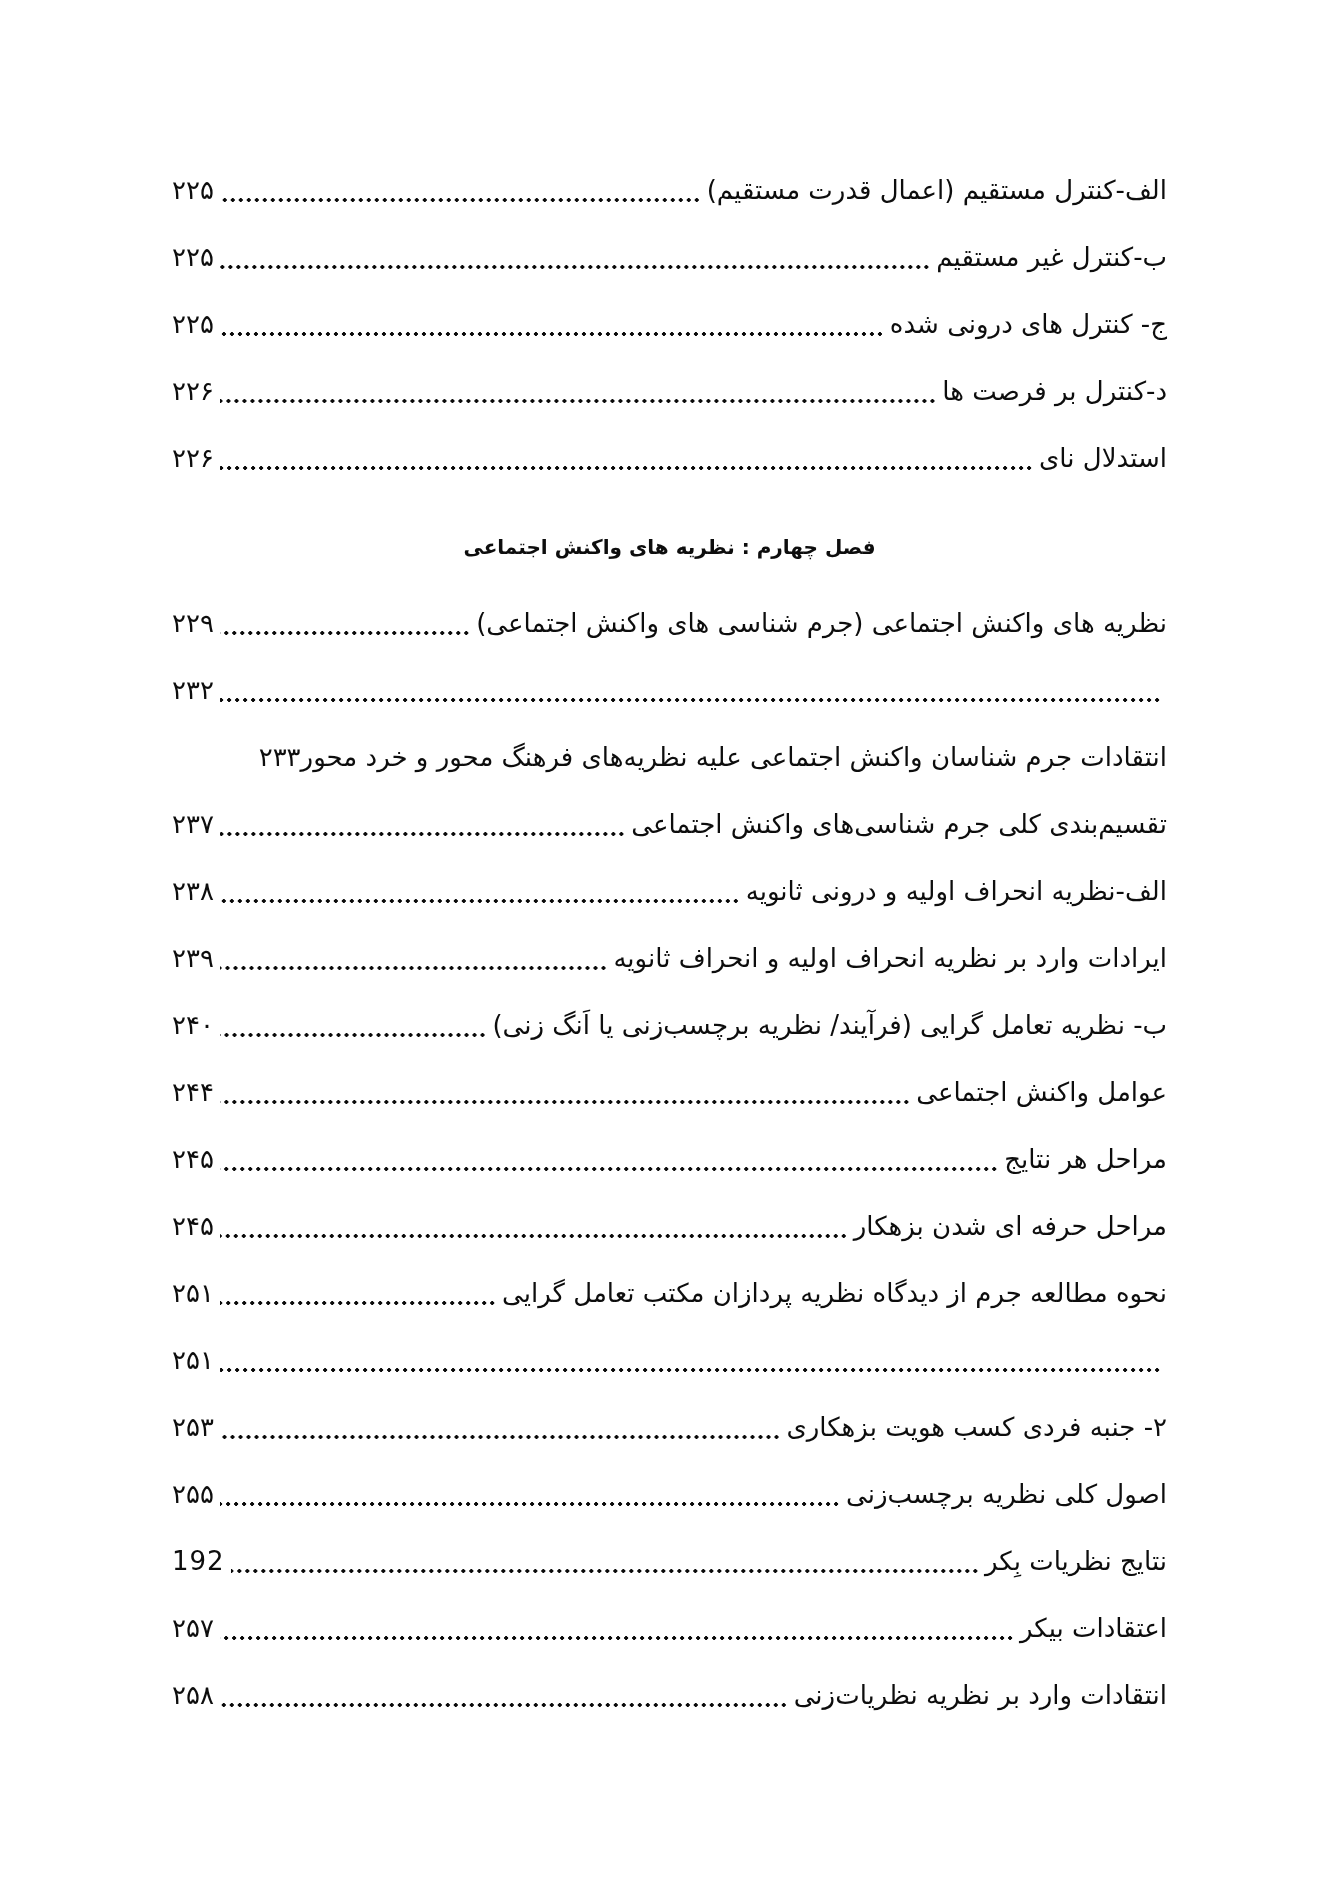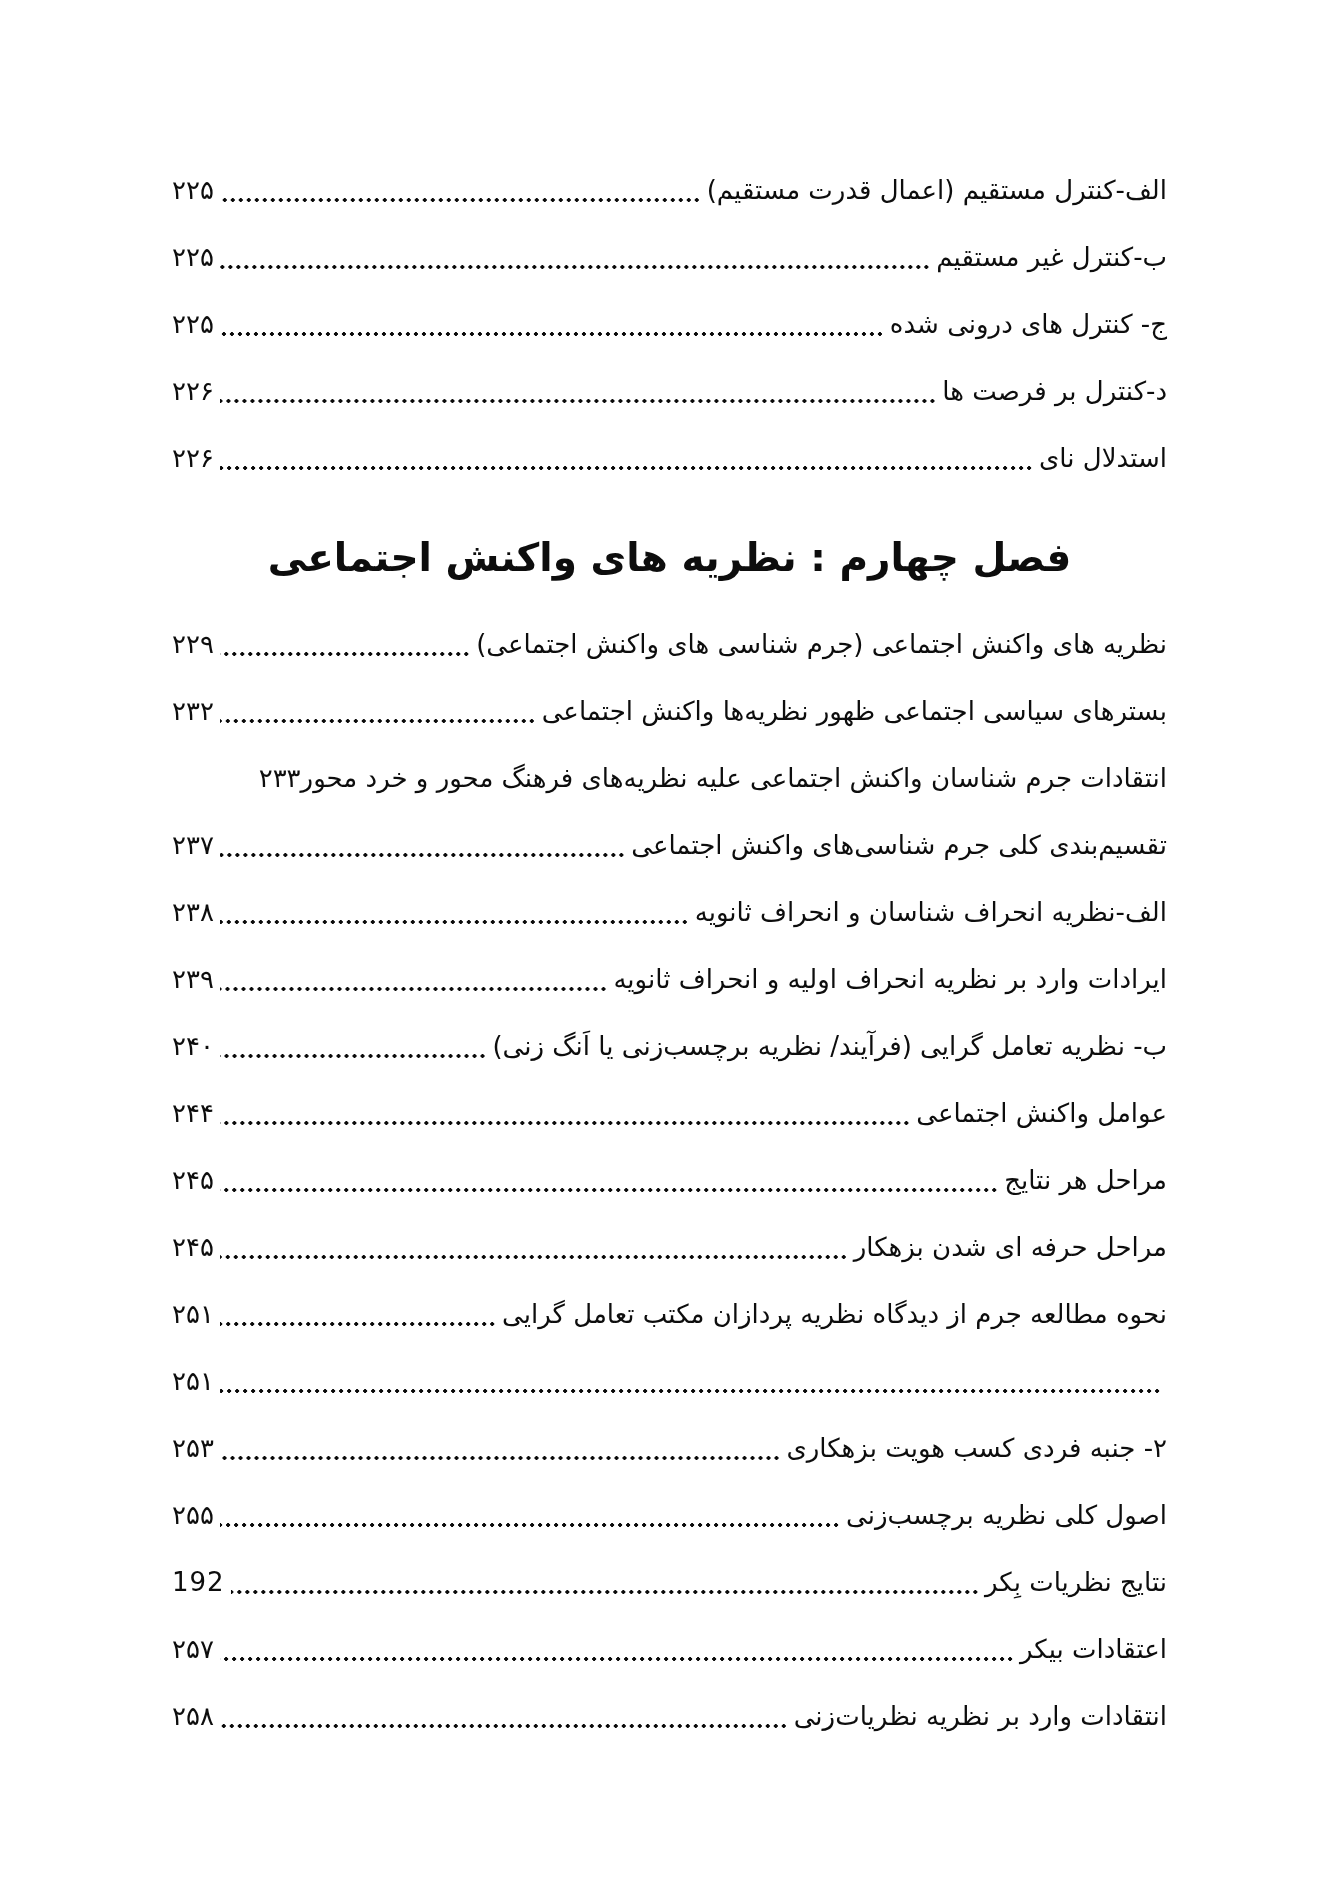--- a/index.html
+++ b/index.html
@@ -53,21 +53,21 @@
     flex: 0 0 0;
   }
   .pagenum {
     white-space: nowrap;
     flex: 0 0 auto;
     letter-spacing: 1px;
   }
   .chapter-heading {
     text-align: center;
     font-weight: bold;
-    font-size: 39px;
+    font-size: 20px;
     margin: 44px 0 30px 0;
     direction: rtl;
   }
 </style>
 </head>
 <body>
 
 <div class="page">
   <div class="content">
 
@@ -101,36 +101,35 @@
 
     <div class="chapter-heading">فصل چهارم : نظریه های واکنش اجتماعی</div>
 
     <div class="toc-list" id="toc-bottom">
         <div class="row">
     <span class="title">نظریه های واکنش اجتماعی (جرم شناسی های واکنش اجتماعی)</span>
     <span class="leader"></span>
     <span class="pagenum">۲۲۹</span>
   </div>
         <div class="row">
-    <span class="title">بسترهای سیاسی اجتماعی ظهور نظریه‌ها واکنش اجتماعی</span>
     <span class="leader"></span>
     <span class="pagenum">۲۳۲</span>
   </div>
         <div class="row">
     <span class="title">انتقادات جرم شناسان واکنش اجتماعی علیه نظریه‌های فرهنگ محور و خرد محور</span>
     <span class="leader no-dots"></span>
     <span class="pagenum">۲۳۳</span>
   </div>
         <div class="row">
     <span class="title">تقسیم‌بندی کلی جرم شناسی‌های واکنش اجتماعی</span>
     <span class="leader"></span>
     <span class="pagenum">۲۳۷</span>
   </div>
         <div class="row">
-    <span class="title">الف-نظریه انحراف شناسان و انحراف ثانویه</span>
+    <span class="title">الف-نظریه انحراف اولیه و درونی ثانویه</span>
     <span class="leader"></span>
     <span class="pagenum">۲۳۸</span>
   </div>
         <div class="row">
     <span class="title">ایرادات وارد بر نظریه انحراف اولیه و انحراف ثانویه</span>
     <span class="leader"></span>
     <span class="pagenum">۲۳۹</span>
   </div>
         <div class="row">
     <span class="title">ب- نظریه تعامل گرایی (فرآیند/ نظریه برچسب‌زنی یا اَنگ زنی)</span>

